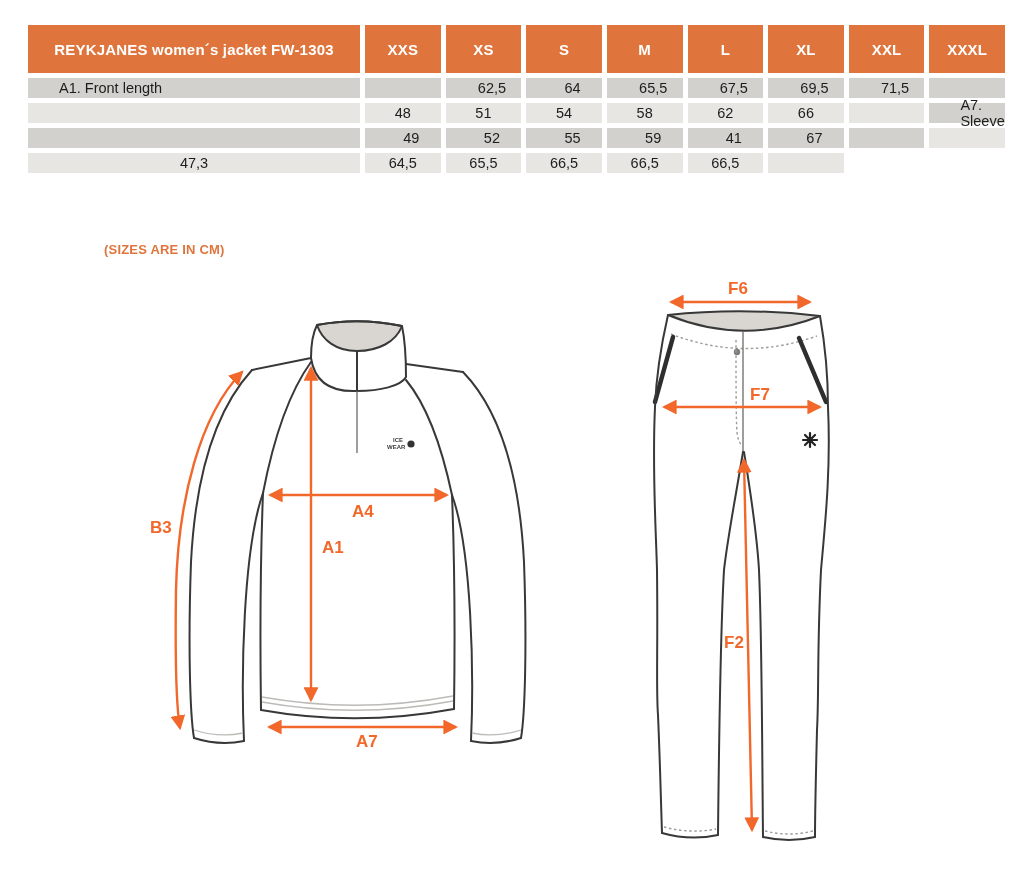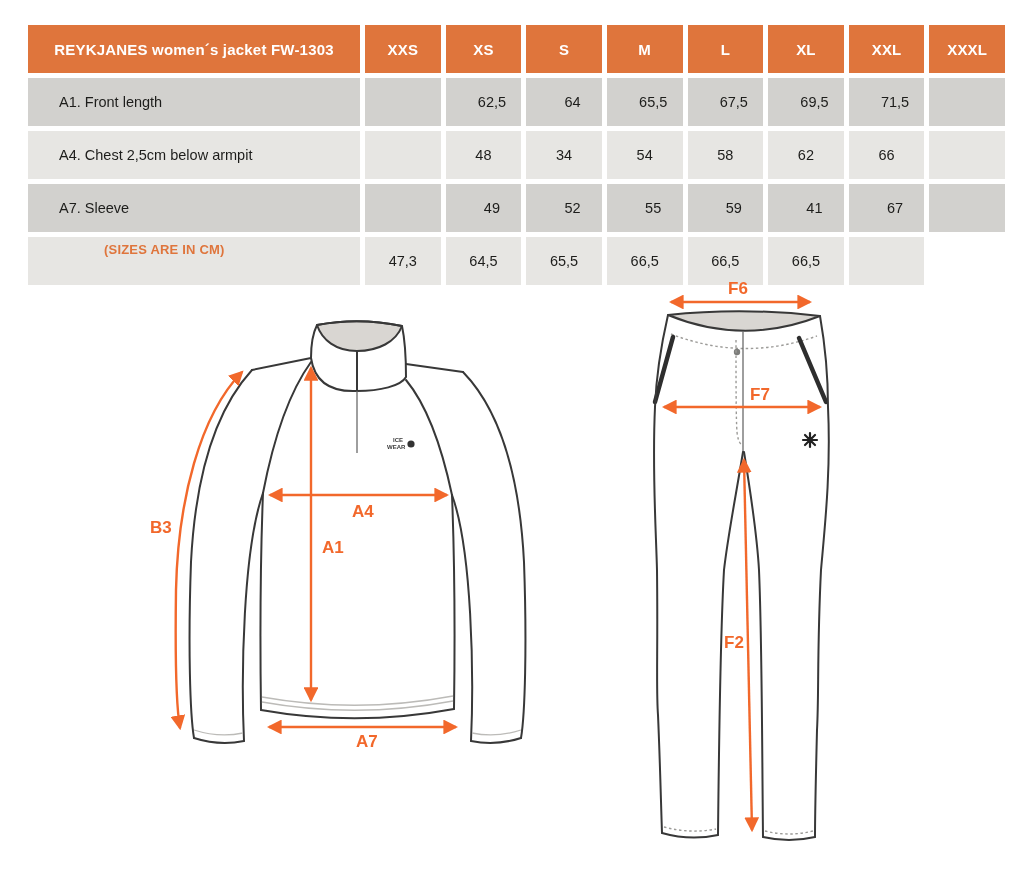--- a/index.html
+++ b/index.html
@@ -11,21 +11,21 @@
   .size-table {
     position:absolute; left:28px; top:25px; width:977px;
     display:grid; grid-template-columns:332px repeat(8, 1fr);
     column-gap:5px; row-gap:5px;
   }
   .cell { display:flex; align-items:center; justify-content:center; box-sizing:border-box; }
   .cell.head {
     background:var(--header-orange,#DF753C); color:#ffffff;
     font-weight:bold; font-size:15px; height:48px; letter-spacing:.2px;
   }
-  .cell.val, .cell.row-label { height:48px; font-size:14.5px; color:#1d1d1b; }
+  .cell.val, .cell.row-label { height:20px; font-size:14.5px; color:#1d1d1b; }
   .cell.row-label { justify-content:flex-start; padding-left:31px; }
   .bg-a { background:var(--row-dark,#D2D1CE);padding-left:17px; }
   .bg-b { background:var(--row-light,#E7E6E3); }
   
   .note {
     position:absolute; left:68px; top:242px;
     color:var(--header-orange,#DF753C); font-size:13px; font-weight:bold; letter-spacing:.2px;margin-left:36px;
   }
   
   .jacket-svg { position:absolute; left:130px; top:290px; }
@@ -59,24 +59,23 @@
   <div class="cell row-label bg-a">A1. Front length</div>
   <div class="cell val bg-a"></div>
   <div class="cell val bg-a">62,5</div>
   <div class="cell val bg-a">64</div>
   <div class="cell val bg-a">65,5</div>
   <div class="cell val bg-a">67,5</div>
   <div class="cell val bg-a">69,5</div>
   <div class="cell val bg-a">71,5</div>
   <div class="cell val bg-a"></div>
 
-  <div class="cell row-label bg-b">A4. Chest 2,5cm below armpit</div>
   <div class="cell val bg-b"></div>
   <div class="cell val bg-b">48</div>
-  <div class="cell val bg-b">34</div>
+  <div class="cell val bg-b">51</div>
   <div class="cell val bg-b">54</div>
   <div class="cell val bg-b">58</div>
   <div class="cell val bg-b">62</div>
   <div class="cell val bg-b">66</div>
   <div class="cell val bg-b"></div>
 
   <div class="cell row-label bg-a">A7. Sleeve</div>
   <div class="cell val bg-a"></div>
   <div class="cell val bg-a">49</div>
   <div class="cell val bg-a">52</div>

